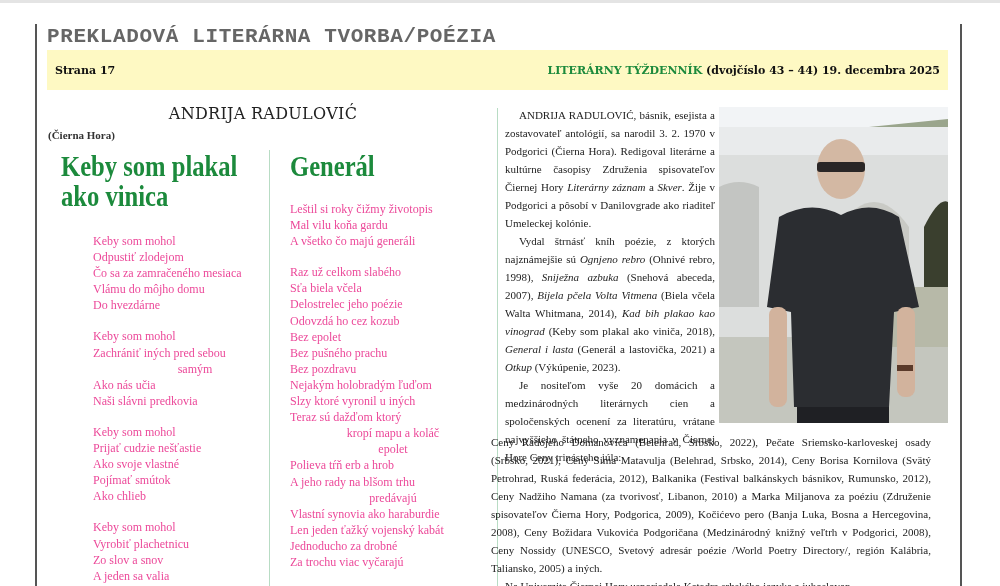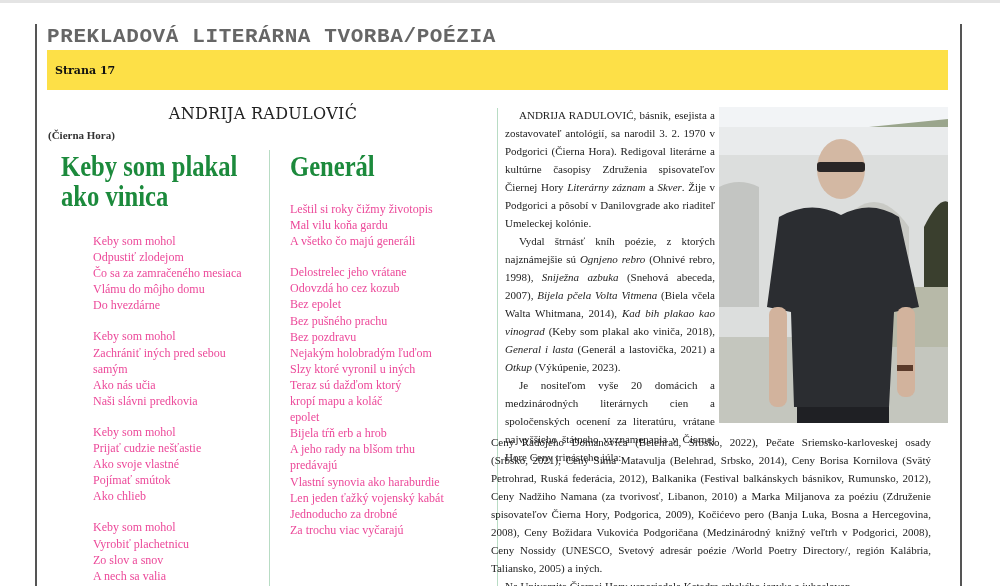--- a/index.html
+++ b/index.html
@@ -8,21 +8,21 @@
     .topbar { position: absolute; left: 0; top: 0; width: 1000px; height: 3px; background: #e4e4e4; }
     .page-rule-left { position: absolute; left: 35px; top: 24px; width: 2px; height: 562px; background: #555; }
     .page-rule-right { position: absolute; left: 960px; top: 24px; width: 2px; height: 562px; background: #555; }
     .section-title {
       position: absolute; left: 47px; top: 25px;
       font-family: Liberation Mono, monospace; font-weight: bold; font-size: 21px;
       letter-spacing: 0.6px; color: #666;
     }
     .infobar {
       position: absolute; left: 47px; top: 50px; width: 901px; height: 40px;
-      background: #fde047; display: flex; align-items: center; justify-content: space-between;
+      background: #fef9c3; display: flex; align-items: center; justify-content: space-between;
       padding: 0 8px 0 8px;
     }
     .infobar .page-num { font-family: "DejaVu Serif", serif; font-weight: bold; font-size: 11px; color: #111; }
     .infobar .issue { font-family: "DejaVu Serif", serif; font-weight: bold; font-size: 11px; color: #111; }
     .infobar .brand { color: #1c8a3c; }
 
     .author-name {
       position: absolute; left: 48px; top: 104px; width: 430px; text-align: center;
       font-family: "DejaVu Serif", serif; font-size: 16px; letter-spacing: 0.3px; color: #222;
     }
@@ -36,21 +36,21 @@
     }
     .poem1-title { left: 61px; top: 151px; width: 260px; }
     .poem2-title { left: 290px; top: 151px; width: 200px; }
     .col-divider-1 { position: absolute; left: 269px; top: 150px; width: 1px; height: 436px; background: #b8dcc4; }
     .col-divider-2 { position: absolute; left: 497px; top: 108px; width: 1px; height: 478px; background: #b8dcc4; }
 
     .poem-lines { position: absolute; font-family: Liberation Serif, serif; font-size: 12px; color: #ec4899; line-height: 16.1px; }
     .poem1-lines { left: 61px; top: 233px; width: 204px; margin-left: 32px; }
     .poem2-lines { left: 290px; top: 201px; width: 206px; }
     .poem-lines .line { white-space: nowrap; height: 16.1px; }
-    .poem-lines .line.indent { text-align: left; }
+    .poem-lines .line.indent { text-align: center; }
     .poem-lines .gap { height: 15px; }
 
     .bio { position: absolute; font-family: "Liberation Serif", serif; font-weight: normal; font-size: 11px; line-height: 18px; color: #222; text-align: justify; }
     .bio-narrow { left: 505px; top: 106px; width: 210px; }
     .bio-wide { left: 491px; top: 433px; width: 440px; }
     .bio p { text-indent: 14px; }
     .bio i { font-style: italic; }
 
     .photo {
       position: absolute; left: 719px; top: 107px; width: 229px; height: 316px; overflow: hidden;
@@ -61,20 +61,21 @@
 <body>
 
 <div class="topbar"></div>
 <div class="page-rule-left"></div>
 <div class="page-rule-right"></div>
 
 <div class="section-title">PREKLADOVÁ LITERÁRNA TVORBA/POÉZIA</div>
 
 <div class="infobar">
   <span class="page-num">Strana 17</span>
+  <span class="issue"><span class="brand">LITERÁRNY TÝŽDENNÍK</span><span> (dvojčíslo 43 – 44) 19. decembra 2025</span></span>
 </div>
 
 <div class="author-name">ANDRIJA RADULOVIĆ</div>
 <div class="author-country">(Čierna Hora)</div>
 
 <div class="poem-title poem1-title">
   <div>Keby som plakal</div>
   <div>ako vinica</div>
 </div>
 <div class="poem-title poem2-title">Generál</div>
@@ -97,38 +98,40 @@
     <div class="gap"></div>
     <div class="line">Keby som mohol</div>
     <div class="line">Prijať cudzie nešťastie</div>
     <div class="line">Ako svoje vlastné</div>
     <div class="line">Pojímať smútok</div>
     <div class="line">Ako chlieb</div>
     <div class="gap"></div>
     <div class="line">Keby som mohol</div>
     <div class="line">Vyrobiť plachetnicu</div>
     <div class="line">Zo slov a snov</div>
-    <div class="line">A nech sa valia</div>
+    <div class="line">A jeden sa valia</div>
   </div>
 <div class="poem-lines poem2-lines" id="poem2">
     <div class="line">Leštil si roky čižmy životopis</div>
     <div class="line">Mal vilu koňa gardu</div>
     <div class="line">A všetko čo majú generáli</div>
     <div class="gap"></div>
-    <div class="line">Delostrelec jeho vrátane</div>
+    <div class="line">Raz už celkom slabého</div>
+    <div class="line">Sťa biela včela</div>
+    <div class="line">Delostrelec jeho poézie</div>
     <div class="line">Odovzdá ho cez kozub</div>
     <div class="line">Bez epolet</div>
     <div class="line">Bez pušného prachu</div>
     <div class="line">Bez pozdravu</div>
     <div class="line">Nejakým holobradým ľuďom</div>
     <div class="line">Slzy ktoré vyronil u iných</div>
     <div class="line">Teraz sú dažďom ktorý</div>
     <div class="line indent">kropí mapu a koláč</div>
     <div class="line indent">epolet</div>
-    <div class="line">Bijela tŕň erb a hrob</div>
+    <div class="line">Polieva tŕň erb a hrob</div>
     <div class="line">A jeho rady na blšom trhu</div>
     <div class="line indent">predávajú</div>
     <div class="line">Vlastní synovia ako haraburdie</div>
     <div class="line">Len jeden ťažký vojenský kabát</div>
     <div class="line">Jednoducho za drobné</div>
     <div class="line">Za trochu viac vyčarajú</div>
   </div>
 
 <div class="bio bio-narrow">
   <p><span>ANDRIJA RADULOVIĆ</span><span>, básnik, esejista a zostavovateľ antológií, sa narodil 3. 2. 1970 v Podgorici (Čierna Hora). Redigoval literárne a kultúrne časopisy Združenia spisovateľov Čiernej Hory </span><i>Literárny záznam</i><span> a </span><i>Skver</i><span>. Žije v Podgorici a pôsobí v Danilovgrade ako riaditeľ Umeleckej kolónie.</span></p>

